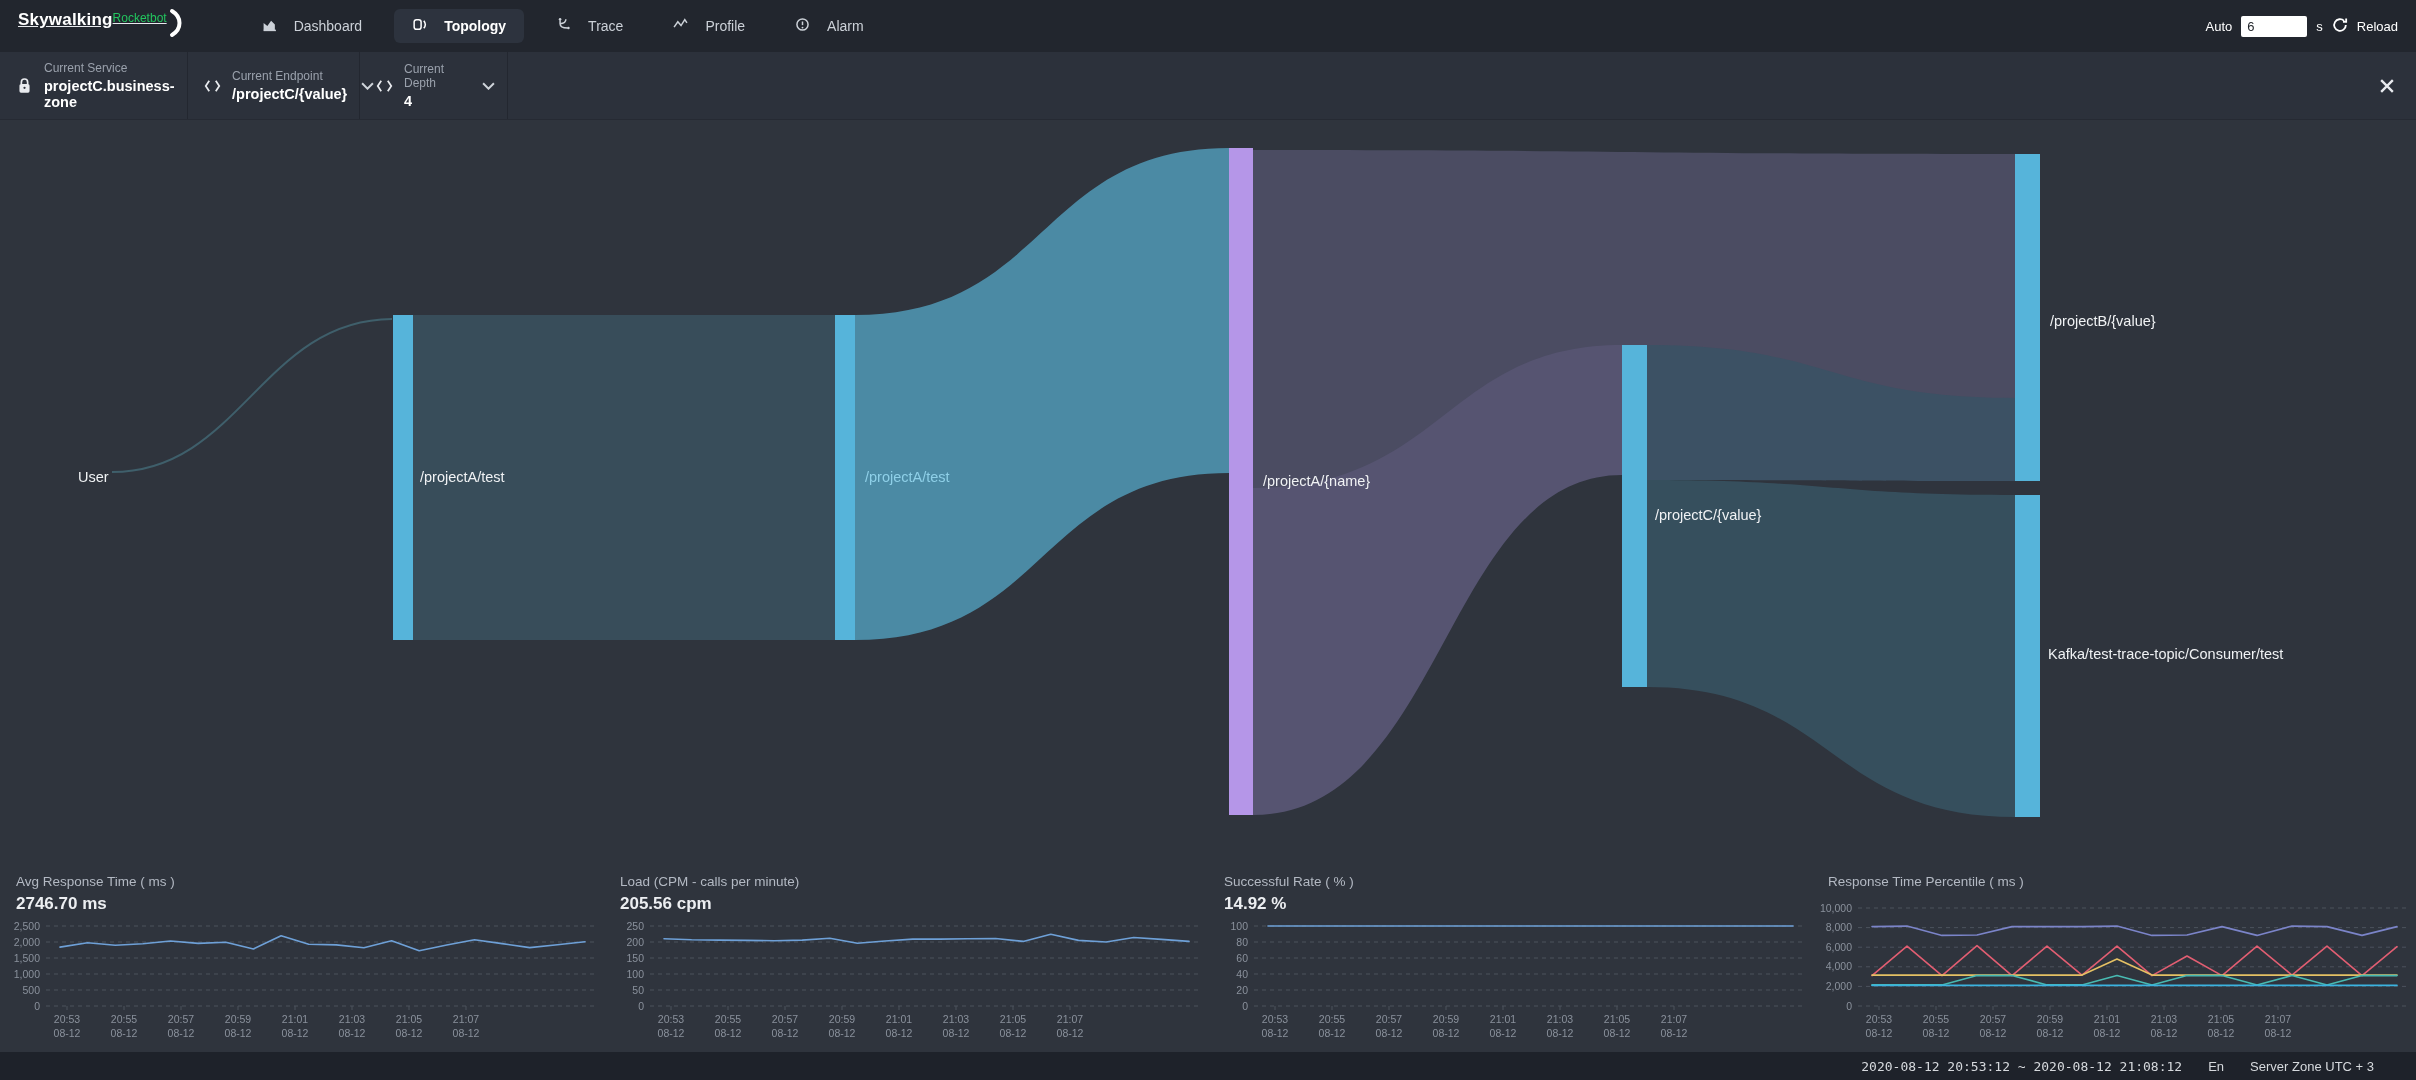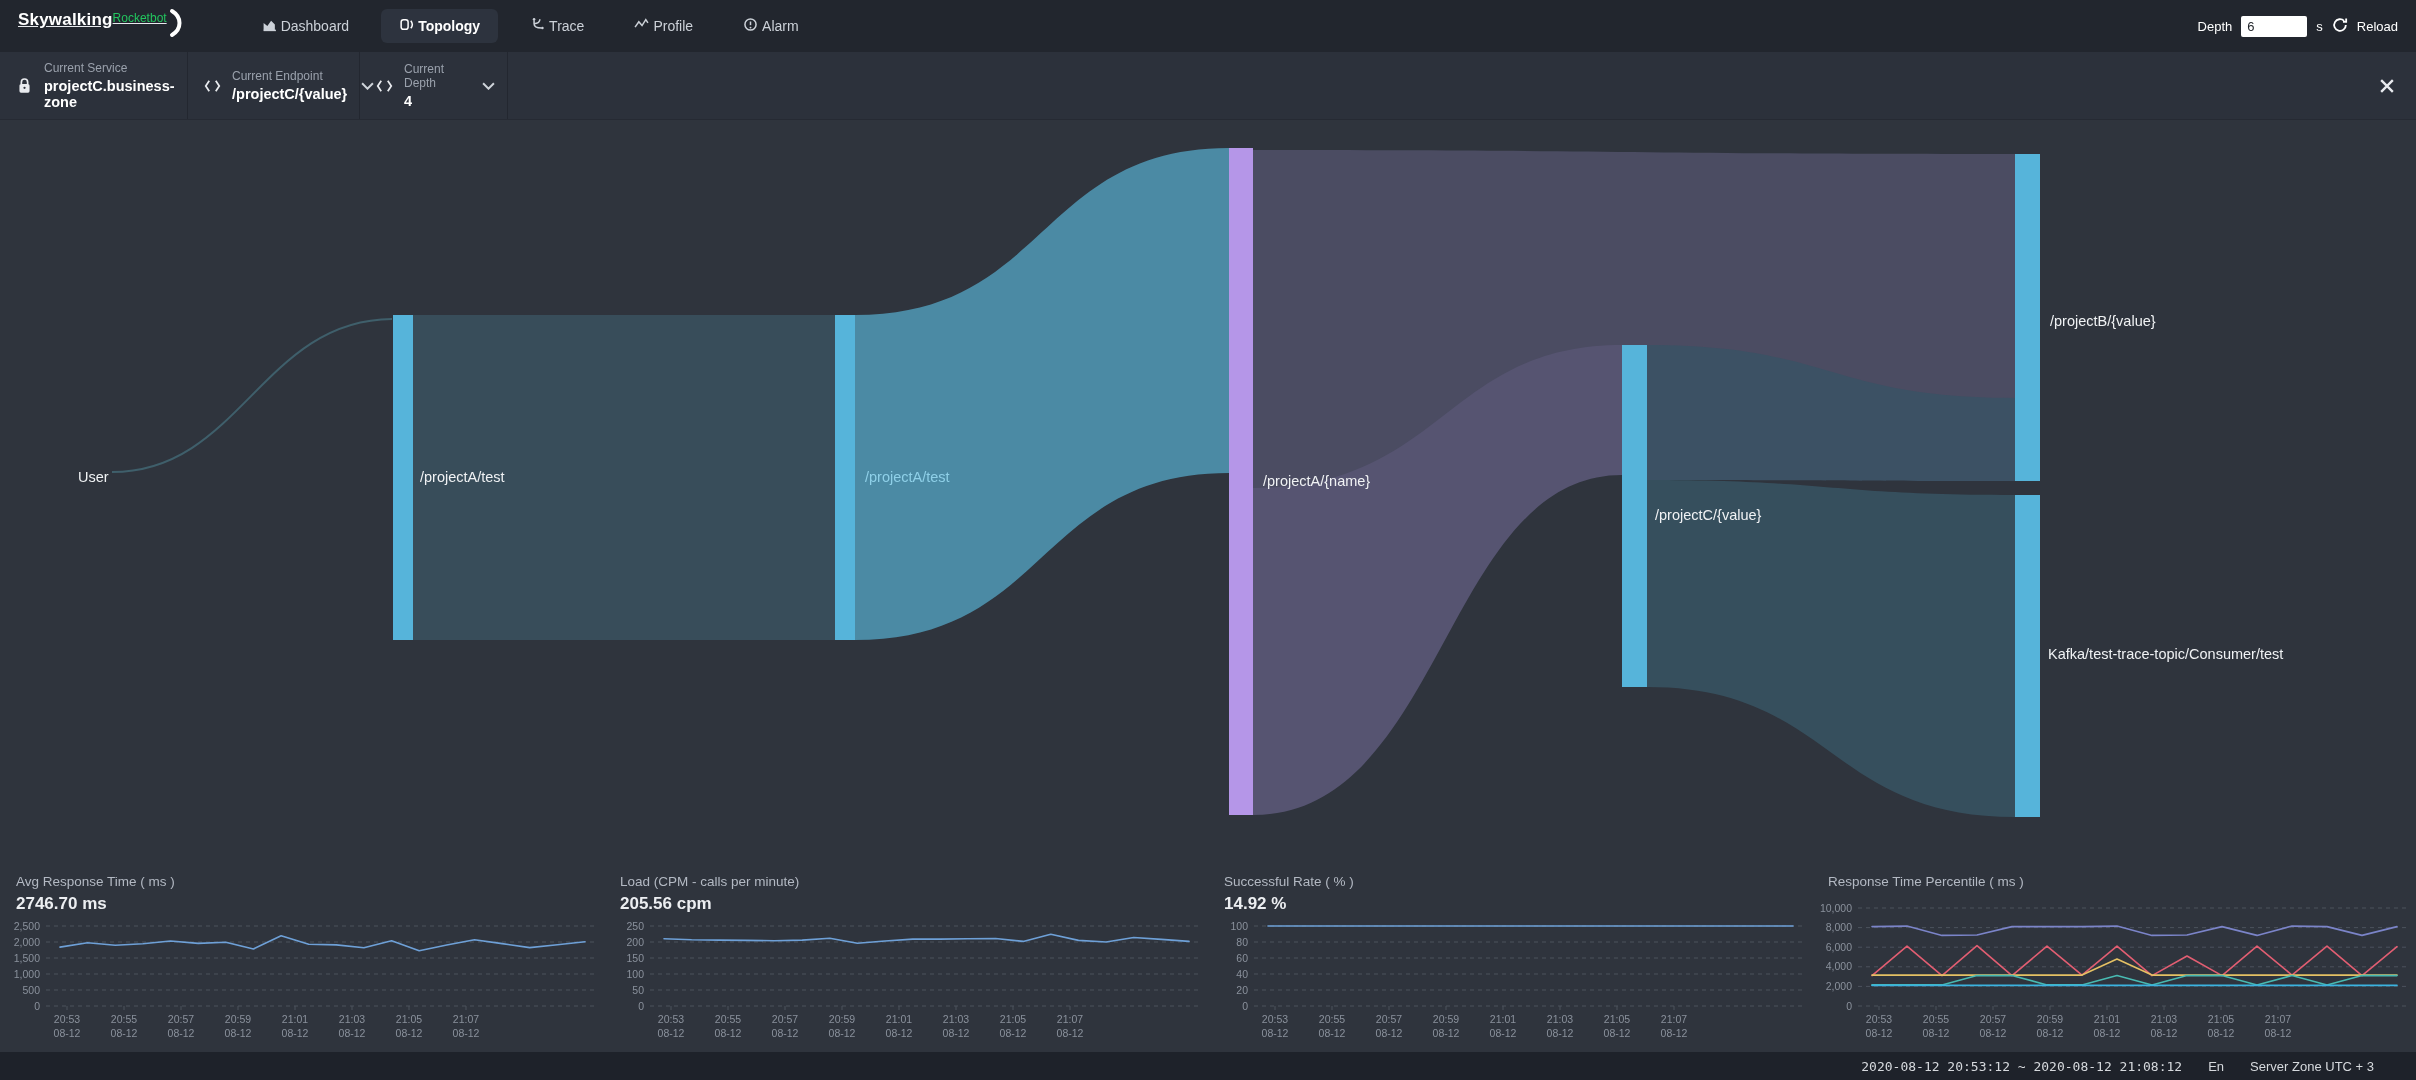--- a/index.html
+++ b/index.html
@@ -7,21 +7,21 @@
   body { background:#2f343d; font-family:"Liberation Sans", sans-serif; color:#e8eaee; }
 
   
   .nav { height:52px; background:#22262e; display:flex; align-items:center; }
   .logo { display:flex; align-items:flex-start; margin-left:18px; margin-right:60px; }
   .logo-text { display:flex; flex-direction:row;text-decoration:underline; }
   .logo-title { font-size:17px; font-weight:700; color:#ffffff; letter-spacing:.2px; }
   .logo-sub { font-size:12px; color:#22c55e; margin-top:1px; }
   .logo-swoosh { margin-left:2px; margin-top:-2px; }
   .nav-items { display:flex; align-items:center; gap:14px; }
-  .nav-item { display:flex; align-items:center; gap:4px; color:#ccd1d8; font-size:14px;
+  .nav-item { display:flex; align-items:center; gap:17px; color:#ccd1d8; font-size:14px;
               padding:8px 18px; border-radius:6px; cursor:pointer; }
   .nav-item.active { background:#2d333e; color:#ffffff; font-weight:700; }
   .nav-item svg { stroke:currentColor; fill:none; stroke-width:1.4; }
   .nav-right { margin-left:auto; display:flex; align-items:center; gap:9px; margin-right:18px;
                color:#ffffff; font-size:13px; }
   .auto-input { width:66px; height:21px; border:none; border-radius:2px; background:#ffffff;
                 color:#1d2127; font-size:13px; padding:0 6px; font-family:inherit; }
   .reload-icon svg { stroke:#ffffff; fill:none; stroke-width:1.6; }
 
   
@@ -117,21 +117,21 @@
         <svg width="15" height="15" viewBox="0 0 14 14">
             <circle cx="7" cy="7" r="5.2"></circle>
             <path d="M7,4.2 v3.4"></path>
             <circle cx="7" cy="9.9" r="0.9" fill="currentColor" stroke="none"></circle>
           </svg>
       </span>
       <span>Alarm</span>
     </div>
   </div>
   <div class="nav-right">
-    <span>Depth</span>
+    <span>Auto</span>
     <input class="auto-input" value="6" style="">
     <span>s</span>
     <span class="reload-icon">
       <svg width="16" height="16" viewBox="0 0 14 14">
           <path d="M12.1,7 a5.1,5.1 0 1 1 -1.5,-3.6" fill="none"></path>
           <path d="M12.4,1.4 L12.4,4.2 L9.6,4.2" fill="none"></path>
         </svg>
     </span>
     <span>Reload</span>
   </div>

